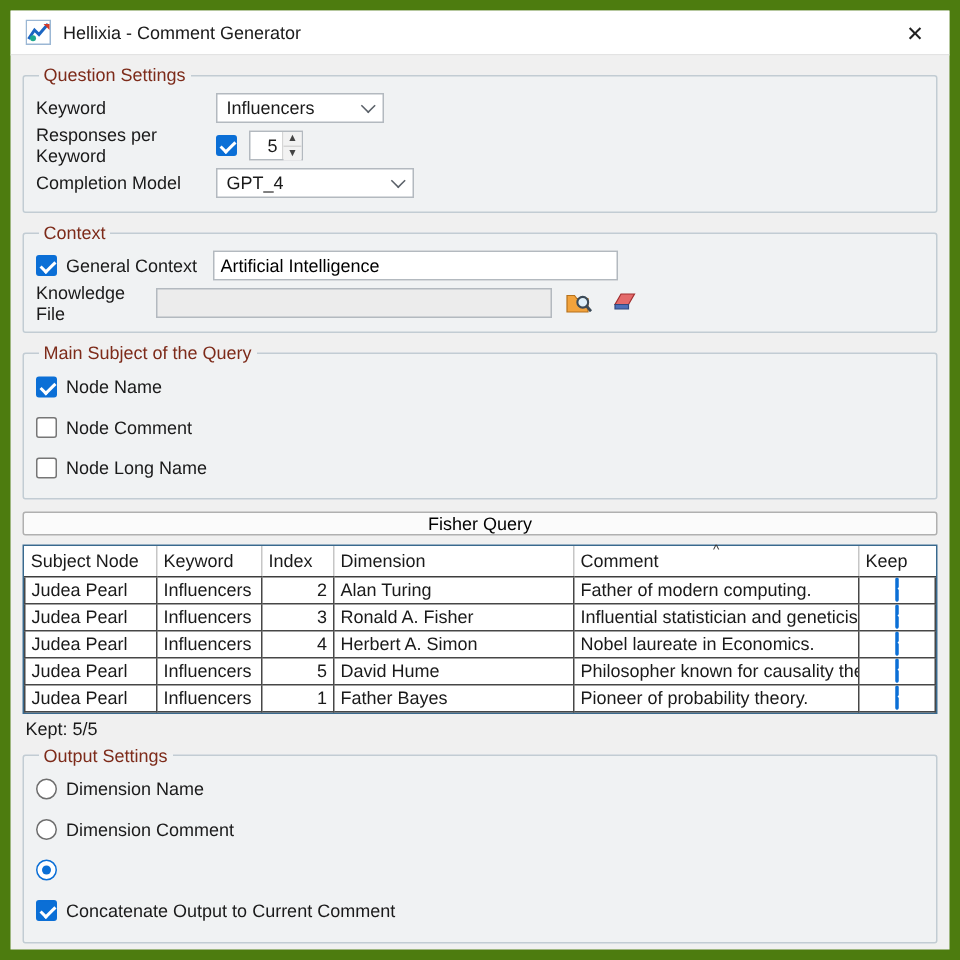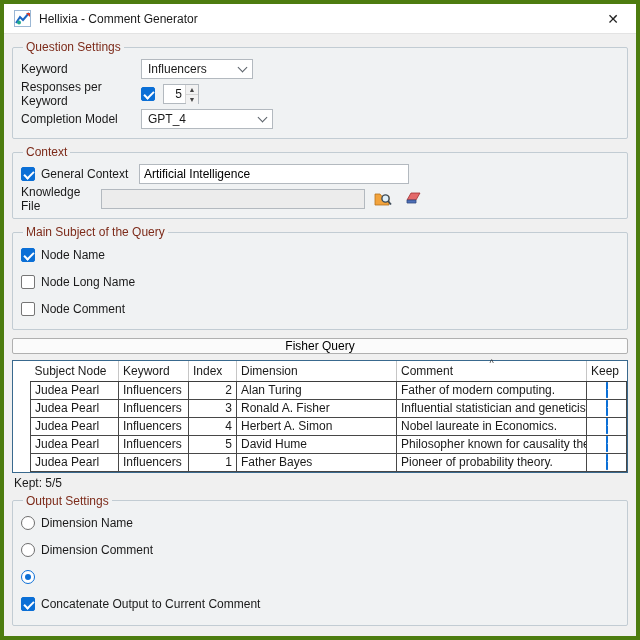--- a/index.html
+++ b/index.html
@@ -1,19 +1,19 @@
 <!DOCTYPE html>
 <html><head>
 <meta charset="utf-8">
 <style>
   * { box-sizing: border-box; margin: 0; padding: 0; }
   html,body { background:#ffffff; }
   body { font-family: "Liberation Sans", sans-serif; font-size: 12px; color:#1a1a1a; }
 
-  .window { width:640px; height:640px; background:#f0f0f0; border:4px solid #4d7c0f; display:flex; flex-direction:column; overflow:hidden; }
+  .window { width:640px; height:640px; background:#f0f0f0; border:7px solid #4d7c0f; display:flex; flex-direction:column; overflow:hidden; }
 
   
   .titlebar { height:30px; background:#ffffff; display:flex; align-items:center; gap:8px; padding:0 10px; border-bottom:1px solid #e3e3e3; flex:0 0 auto; }
   .titlebar .title { font-size:12px; }
   .close-btn { margin-left:auto; width:26px; height:26px; display:flex; align-items:center; justify-content:center; font-size:14px; color:#222; cursor:default; }
 
   .content { flex:1; padding:6px 8px 8px; display:flex; flex-direction:column; min-height:0; }
 
   fieldset.group { border:1px solid #c2ccd3; border-radius:2px; padding:2px 8px 7px; margin-bottom:6px; background:#f0f2f3; }
   fieldset.group legend { color:#7d2b1a; padding:0 3px; margin-left:2px; font-size:12px; }
@@ -49,21 +49,21 @@
   
   .text-input { height:20px; border:1px solid #b3b9bf; background:#fff; font-family:"Liberation Sans",sans-serif; font-size:12px; padding:0 4px; }
   .text-input.disabled { background:#ececec; }
 
   .iconbtn { width:24px; height:20px; display:flex; align-items:center; justify-content:center; margin-left:6px; }
 
   
   .submit-btn { width:100%; height:22px; background:#fbfbfb; border:1px solid #b0b0b0; border-radius:2px; font-size:12px; margin:2px 0 6px; font-family:"Liberation Sans",sans-serif; }
 
   
-  .tablewrap { border:1px solid #39698e; background:#fff;padding-left:17px; }
+  .tablewrap { border:1px solid #39698e; background:#fff; }
   table.results { width:100%; border-collapse:collapse; table-layout:fixed; font-size:12px; }
   table.results th { font-weight:normal; text-align:left; background:#fff; padding:3px 4px 2px; border-right:1px solid #c6c6c6; border-bottom:1px solid #3d3d3d; position:relative; height:20px; }
   table.results th:last-child { border-right:none; }
   table.results td { background:#fff; border:1px solid #474747; padding:1px 4px; height:18px; overflow:hidden; white-space:nowrap; }
   table.results td.idx { text-align:right; }
   table.results td.keep { text-align:center; }
   table.results td.keep .cb { margin:0 auto; width:13px; height:13px; }
   table.results td.keep .cb.checked::after { left:3px; top:0; }
   .sort-caret { position:absolute; top:-3px; left:50%; transform:translateX(-50%); font-size:9px; color:#333; }
 
@@ -156,25 +156,25 @@
     </fieldset>
 
     <fieldset class="group">
       <legend>Main Subject of the Query</legend>
       <div class="frow" style="height:27px;">
         <span class="cb checked"></span>
         <span class="lbl gap6">Node Name</span>
       </div>
       <div class="frow" style="height:27px;">
         <span class="cb"></span>
+        <span class="lbl gap6">Node Comment</span>
+      </div>
+      <div class="frow" style="height:27px;">
+        <span class="cb"></span>
         <span class="lbl gap6">Node Long Name</span>
-      </div>
-      <div class="frow" style="height:27px;">
-        <span class="cb"></span>
-        <span class="lbl gap6">Node Comment</span>
       </div>
     </fieldset>
 
     <button class="submit-btn">Fisher Query</button>
 
     <div class="tablewrap">
       <table class="results">
         <colgroup>
           <col style="width:88px">
             <col style="width:70px">

